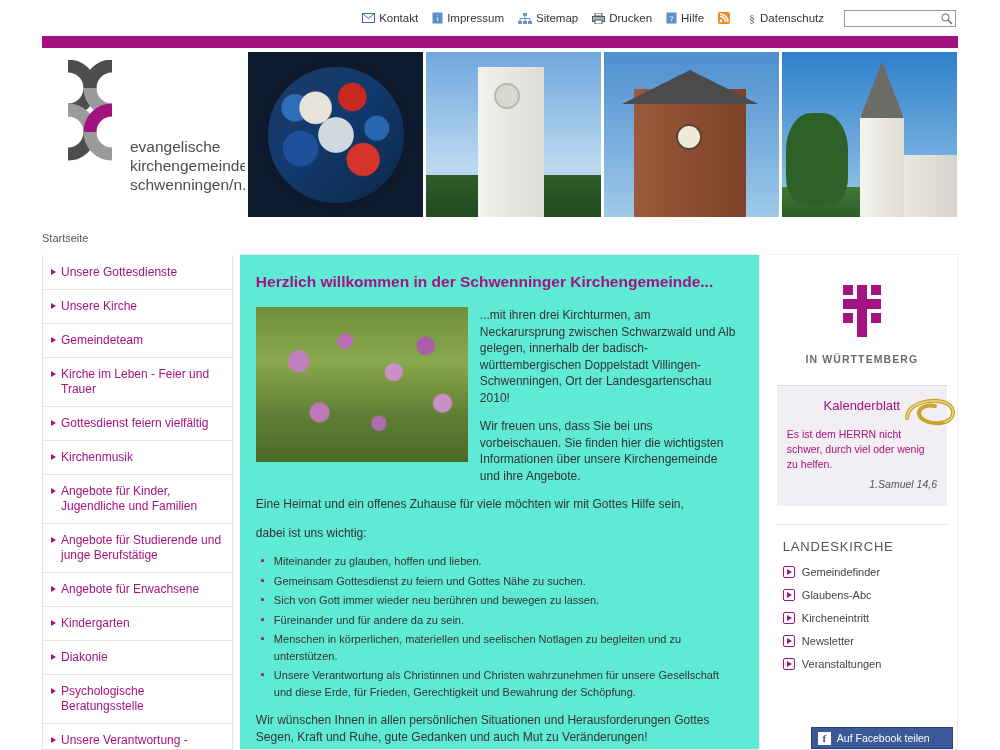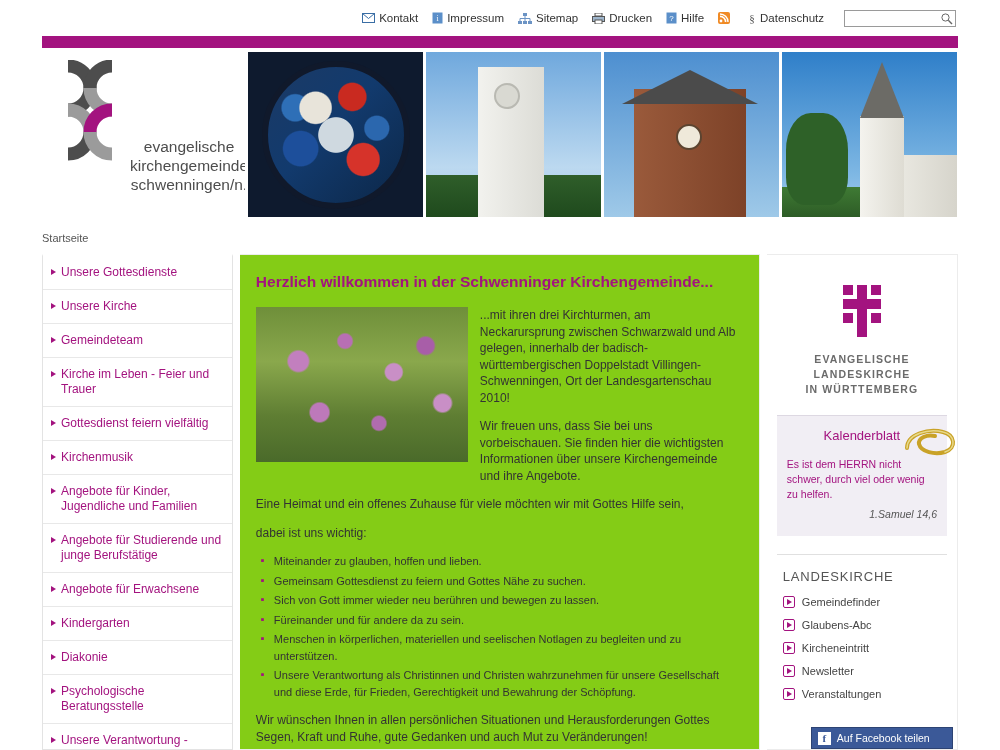--- a/index.html
+++ b/index.html
@@ -49,21 +49,21 @@
   .band {
     position: absolute; top: 36px; left: 42px;
     width: 916px; height: 12px;
     background: #a3137f;
   }
 
   
   .header {
     position: absolute; top: 52px; left: 42px;
     width: 916px; height: 165px;
-    display: flex; gap: 3px; text-align: center;
+    display: flex; gap: 3px;
   }
   .logo {
     width: 203px; height: 165px; background: #fff;
     position: relative; overflow: hidden;
   }
   .logo svg { position: absolute; top: 8px; left: 0; }
   .logotext {
     position: absolute; left: 88px; top: 85px;
     font-size: 15.5px; line-height: 19px; color: #4d4d4d;
     font-family: "Liberation Sans", sans-serif;
@@ -168,21 +168,21 @@
     content: "";
     position: absolute; left: 8px; top: 13px;
     width: 0; height: 0;
     border-top: 3.5px solid transparent;
     border-bottom: 3.5px solid transparent;
     border-left: 5px solid #a3137f;
   }
 
   .content {
     width: 528px;
-    background: #84cc16;
+    background: #5eead4;
     border: 1px solid #ececec;
     border-left: 0;
     padding: 18px 22px 10px 16px;
     position: relative;
     overflow: hidden;
   }
   .content h1 {
     margin: 0 0 16px 0;
     font-size: 15.5px;
     color: #a3137f;
@@ -467,21 +467,20 @@
         <svg width="46" height="56" viewBox="0 0 46 56">
           <rect x="18" y="2" width="10" height="52" fill="#a3137f"></rect>
           <rect x="4" y="16" width="38" height="10" fill="#a3137f"></rect>
           <rect x="4" y="2" width="10" height="10" fill="#a3137f"></rect>
           <rect x="32" y="2" width="10" height="10" fill="#a3137f"></rect>
           <rect x="4" y="30" width="10" height="10" fill="#a3137f"></rect>
           <rect x="32" y="30" width="10" height="10" fill="#a3137f"></rect>
         </svg>
       </div>
       <div class="lktext">
-        <div>EVANGELISCHE LANDESKIRCHE</div>
         <div>IN WÜRTTEMBERG</div>
       </div>
 
       <div class="kalender">
         <svg class="clip" viewBox="0 0 66 42">
           <path d="M8 26 C8 12, 30 6, 44 10 C56 13, 58 26, 46 30 C36 33, 22 30, 20 22 C19 16, 28 12, 36 14" fill="none" stroke="#c9a227" stroke-width="4" stroke-linecap="round"></path>
           <path d="M8 26 C8 12, 30 6, 44 10 C56 13, 58 26, 46 30" fill="none" stroke="#e8d98a" stroke-width="1.5" stroke-linecap="round"></path>
         </svg>
         <div class="title">Kalenderblatt</div>
         <div class="verse">Es ist dem HERRN nicht schwer, durch viel oder wenig zu helfen.</div>

